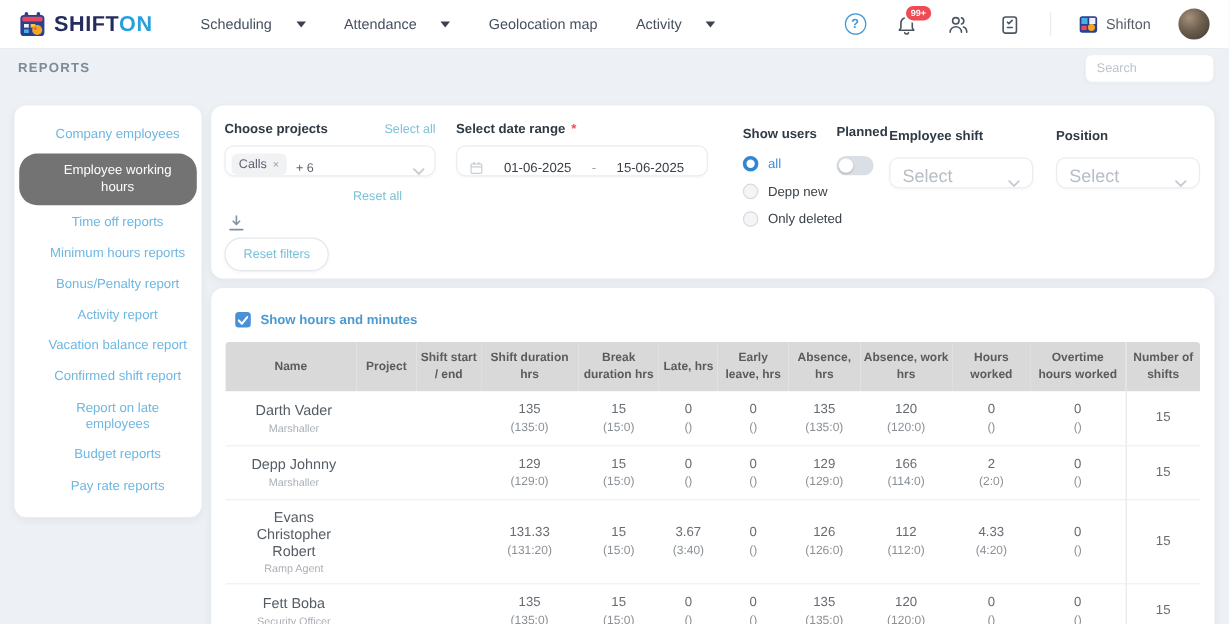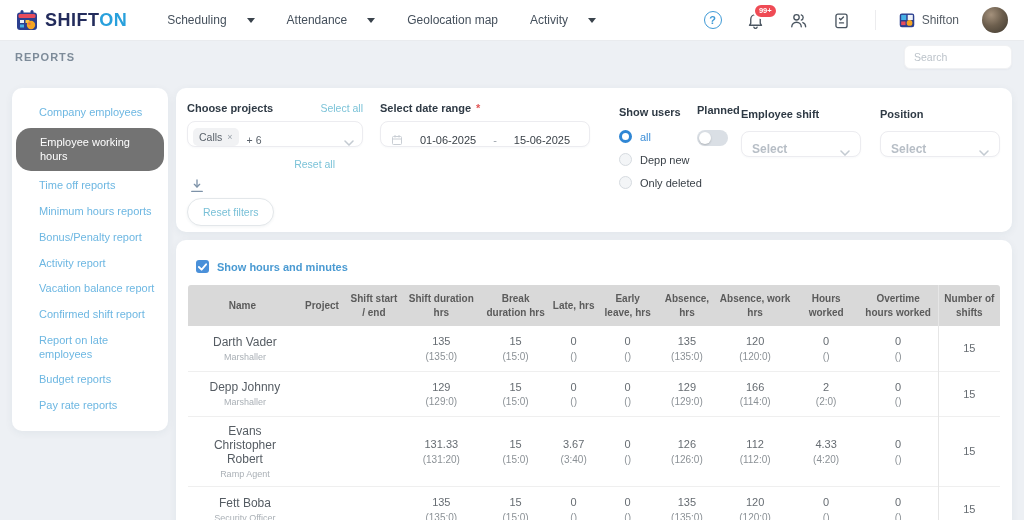--- a/index.html
+++ b/index.html
@@ -26,21 +26,21 @@
 
   
   .page-title { position:absolute; left:15px; top:51px; font-size:11px; font-weight:bold; letter-spacing:1px; color:#7d8b99; }
   .search-box { position:absolute; right:12px; top:45px; width:108px; height:24px; background:#fff; border:1px solid #f0f1f3; border-radius:6px; box-shadow:0 1px 2px rgba(40,60,90,.04); font-size:10.5px; color:#555; padding:0 9px; outline:none; }
   .search-box::placeholder { color:#bcc3ca; }
 
   .card { background:#fff; border-radius:10px; box-shadow:0 2px 8px rgba(40,60,90,.06); position:absolute; }
 
   
   .sidebar { left:12px; top:88px; width:156px; padding:12px 3px 12px; }
-  .sidebar-item { font-size:11px; color:#6db7e2; padding:6px 8px 6px 24px; border-radius:8px; cursor:pointer; line-height:1.25; }
+  .sidebar-item { font-size:11px; color:#6db7e2; padding:6px 8px 6px 24px; border-radius:8px; cursor:pointer; line-height:1.25;text-align:center; }
   .sidebar-item.active { background:#737373; color:#fff; padding-top:8px; padding-bottom:8px; margin:2px 1px;border-radius:15px; }
 
   
   .filters { left:176px; top:88px; width:836px; height:144px; }
   .f-label { font-size:11px; font-weight:bold; color:#2f3a45; }
   .f-link { font-size:10.5px; color:#7cc3d8; cursor:pointer; }
   .f-box { border:1px solid #ececf0; border-radius:8px; background:#fff; box-shadow:0 1px 2px rgba(40,60,90,.03); height:26px; display:flex; align-items:flex-end; }
   .grp { position:absolute; }
   .grp-projects { left:11px; top:14px; width:176px; }
   .grp-projects .hd { display:flex; justify-content:space-between; align-items:baseline; margin-bottom:7px; }
@@ -61,21 +61,21 @@
   .radio { width:13px; height:13px; border-radius:50%; border:1px solid #d6dbe0; background:#f3f5f7; flex:none; }
   .radio.sel { border:3.8px solid #2f86d4; background:#fff; }
   .radio-row .lbl { font-size:11px; color:#3a4148; }
   .radio-row.sel .lbl { color:#3e8fd8; }
   .grp-planned { left:521px; top:12px; }
   .toggle { margin-top:12px; width:31px; height:16px; border-radius:9px; background:#dadfe5; position:relative; cursor:pointer; }
   .knob { position:absolute; left:2px; top:2px; width:12px; height:12px; background:#fff; border-radius:50%; box-shadow:0 1px 2px rgba(0,0,0,.2); }
   .grp-marks { left:565px; top:16px; width:120px; }
   .grp-pos { left:704px; top:16px; width:120px; }
   .sel-box { margin-top:9px; padding:0 10px; justify-content:space-between; }
-  .placeholder { font-size:12px; color:#b7bec6;font-weight:bold; }
+  .placeholder { font-size:15px; color:#b7bec6; }
   .dl-btn { position:absolute; left:13px; top:90px; width:16px; height:16px; cursor:pointer; }
   .reset-filters { position:absolute; left:11px; top:110px; background:#fff; border:1px solid #e3e7ea; border-radius:14px; box-shadow:0 1px 3px rgba(40,60,90,.06); padding:7px 15px; font-size:10.5px; color:#79c0d7; cursor:pointer; font-family:inherit; }
 
   
   .report { left:176px; top:240px; width:836px; height:300px; border-radius:10px 10px 0 0; padding:18px 12px 0; }
   .hm-row { display:flex; align-items:center; gap:8px; margin:2px 0 12px 8px; cursor:pointer; }
   .checkbox { width:13px; height:13px; background:#4a90d9; border-radius:3px; display:flex; align-items:center; justify-content:center; flex:none; }
   .hm-row .lbl { font-size:11px; font-weight:bold; color:#4a9ad2; }
   table { width:100%; border-collapse:collapse; table-layout:fixed; }
   thead th { background:#d9d9d9; color:#5b5b5b; font-size:10px; font-weight:bold; text-align:center; padding:7px 3px; line-height:1.35; vertical-align:middle; }

